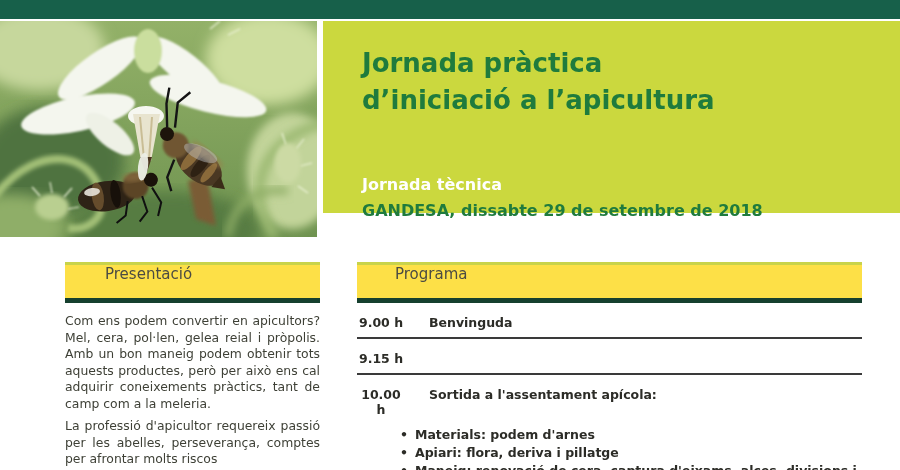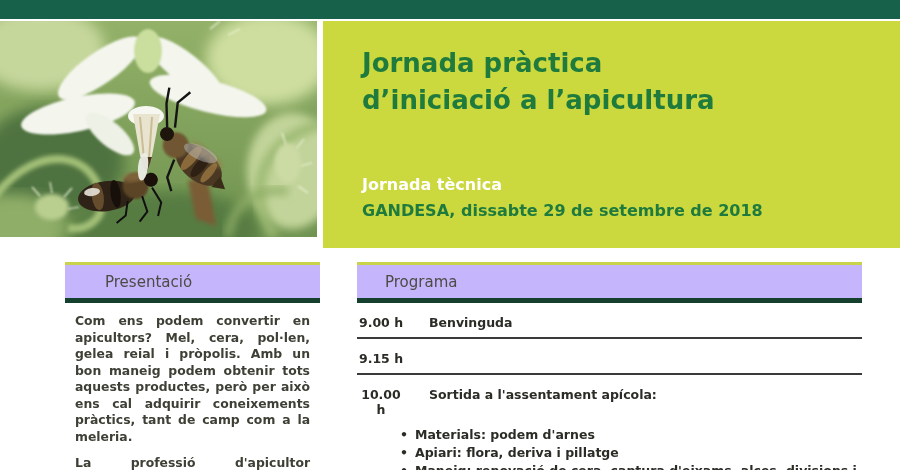--- a/index.html
+++ b/index.html
@@ -4,44 +4,44 @@
 <style>
   html,body { margin:0; padding:0; background:#ffffff; }
   .page {
     position:relative; width:900px; height:470px; overflow:hidden;
     background:#ffffff; font-family:"DejaVu Sans", sans-serif;
   }
   .topbar { position:absolute; left:0; top:0; width:900px; height:19px; background:#17604a; }
 
   .photo { position:absolute; left:0; top:21px; width:317px; height:216px; display:block; }
 
-  .hero { position:absolute; left:323px; top:21px; width:577px; height:227px; background:#cbd83e; }
+  .hero { position:absolute; left:323px; top:21px; width:577px; height:192px; background:#cbd83e; }
   .hero-title {
     position:absolute; left:39px; top:24px; width:520px;
     font-size:26px; font-weight:bold; line-height:37px; color:#1f7b3d;
   }
   .hero-sub { position:absolute; left:39px; top:151px; font-size:16px; font-weight:bold; line-height:26px; }
   .hero-sub .sub1 { color:#ffffff; }
   .hero-sub .sub2 { color:#1f7b3d; }
 
   .section-header {
     box-sizing:border-box; height:41px;
     border-top:3px solid #c8d34b; border-bottom:5px solid #16402e;
-    background:#c4b5fd; display:flex; align-items:center;
+    background:#fde047; display:flex; align-items:flex-start;
     font-size:15px; color:#4b4b43;
   }
 
   .pres { position:absolute; left:65px; top:262px; width:255px; }
   .pres .section-header { padding-left:40px; }
   .pres-body { margin-top:10px; font-size:12.4px; line-height:16.5px; text-align:justify; color:#3e4036; }
-  .pres-body p { margin:10px;font-weight:bold; }
+  .pres-body p { margin:0; }
   .pres-body p + p { margin-top:6px; }
 
   .prog { position:absolute; left:357px; top:262px; width:505px; }
-  .prog .section-header { padding-left:28px; }
+  .prog .section-header { padding-left:38px; }
   .prog-row { display:flex; padding:12px 0 7px 0; font-weight:bold; font-size:12.5px; color:#2c2c27; }
   .prog-row .time { flex:none; width:48px; text-align:center; }
   .prog-row .label { margin-left:24px; }
   .sep { border-bottom:2px solid #3a3a3a; width:505px; }
   ul.bullets { margin:2px 0 0 0; padding:0 0 0 58px; list-style:none;
     font-weight:bold; font-size:12.5px; line-height:18px; color:#2c2c27; }
   ul.bullets li { position:relative; }
   ul.bullets li::before { content:"\2022"; position:absolute; left:-15px; }
 </style>
 </head>

